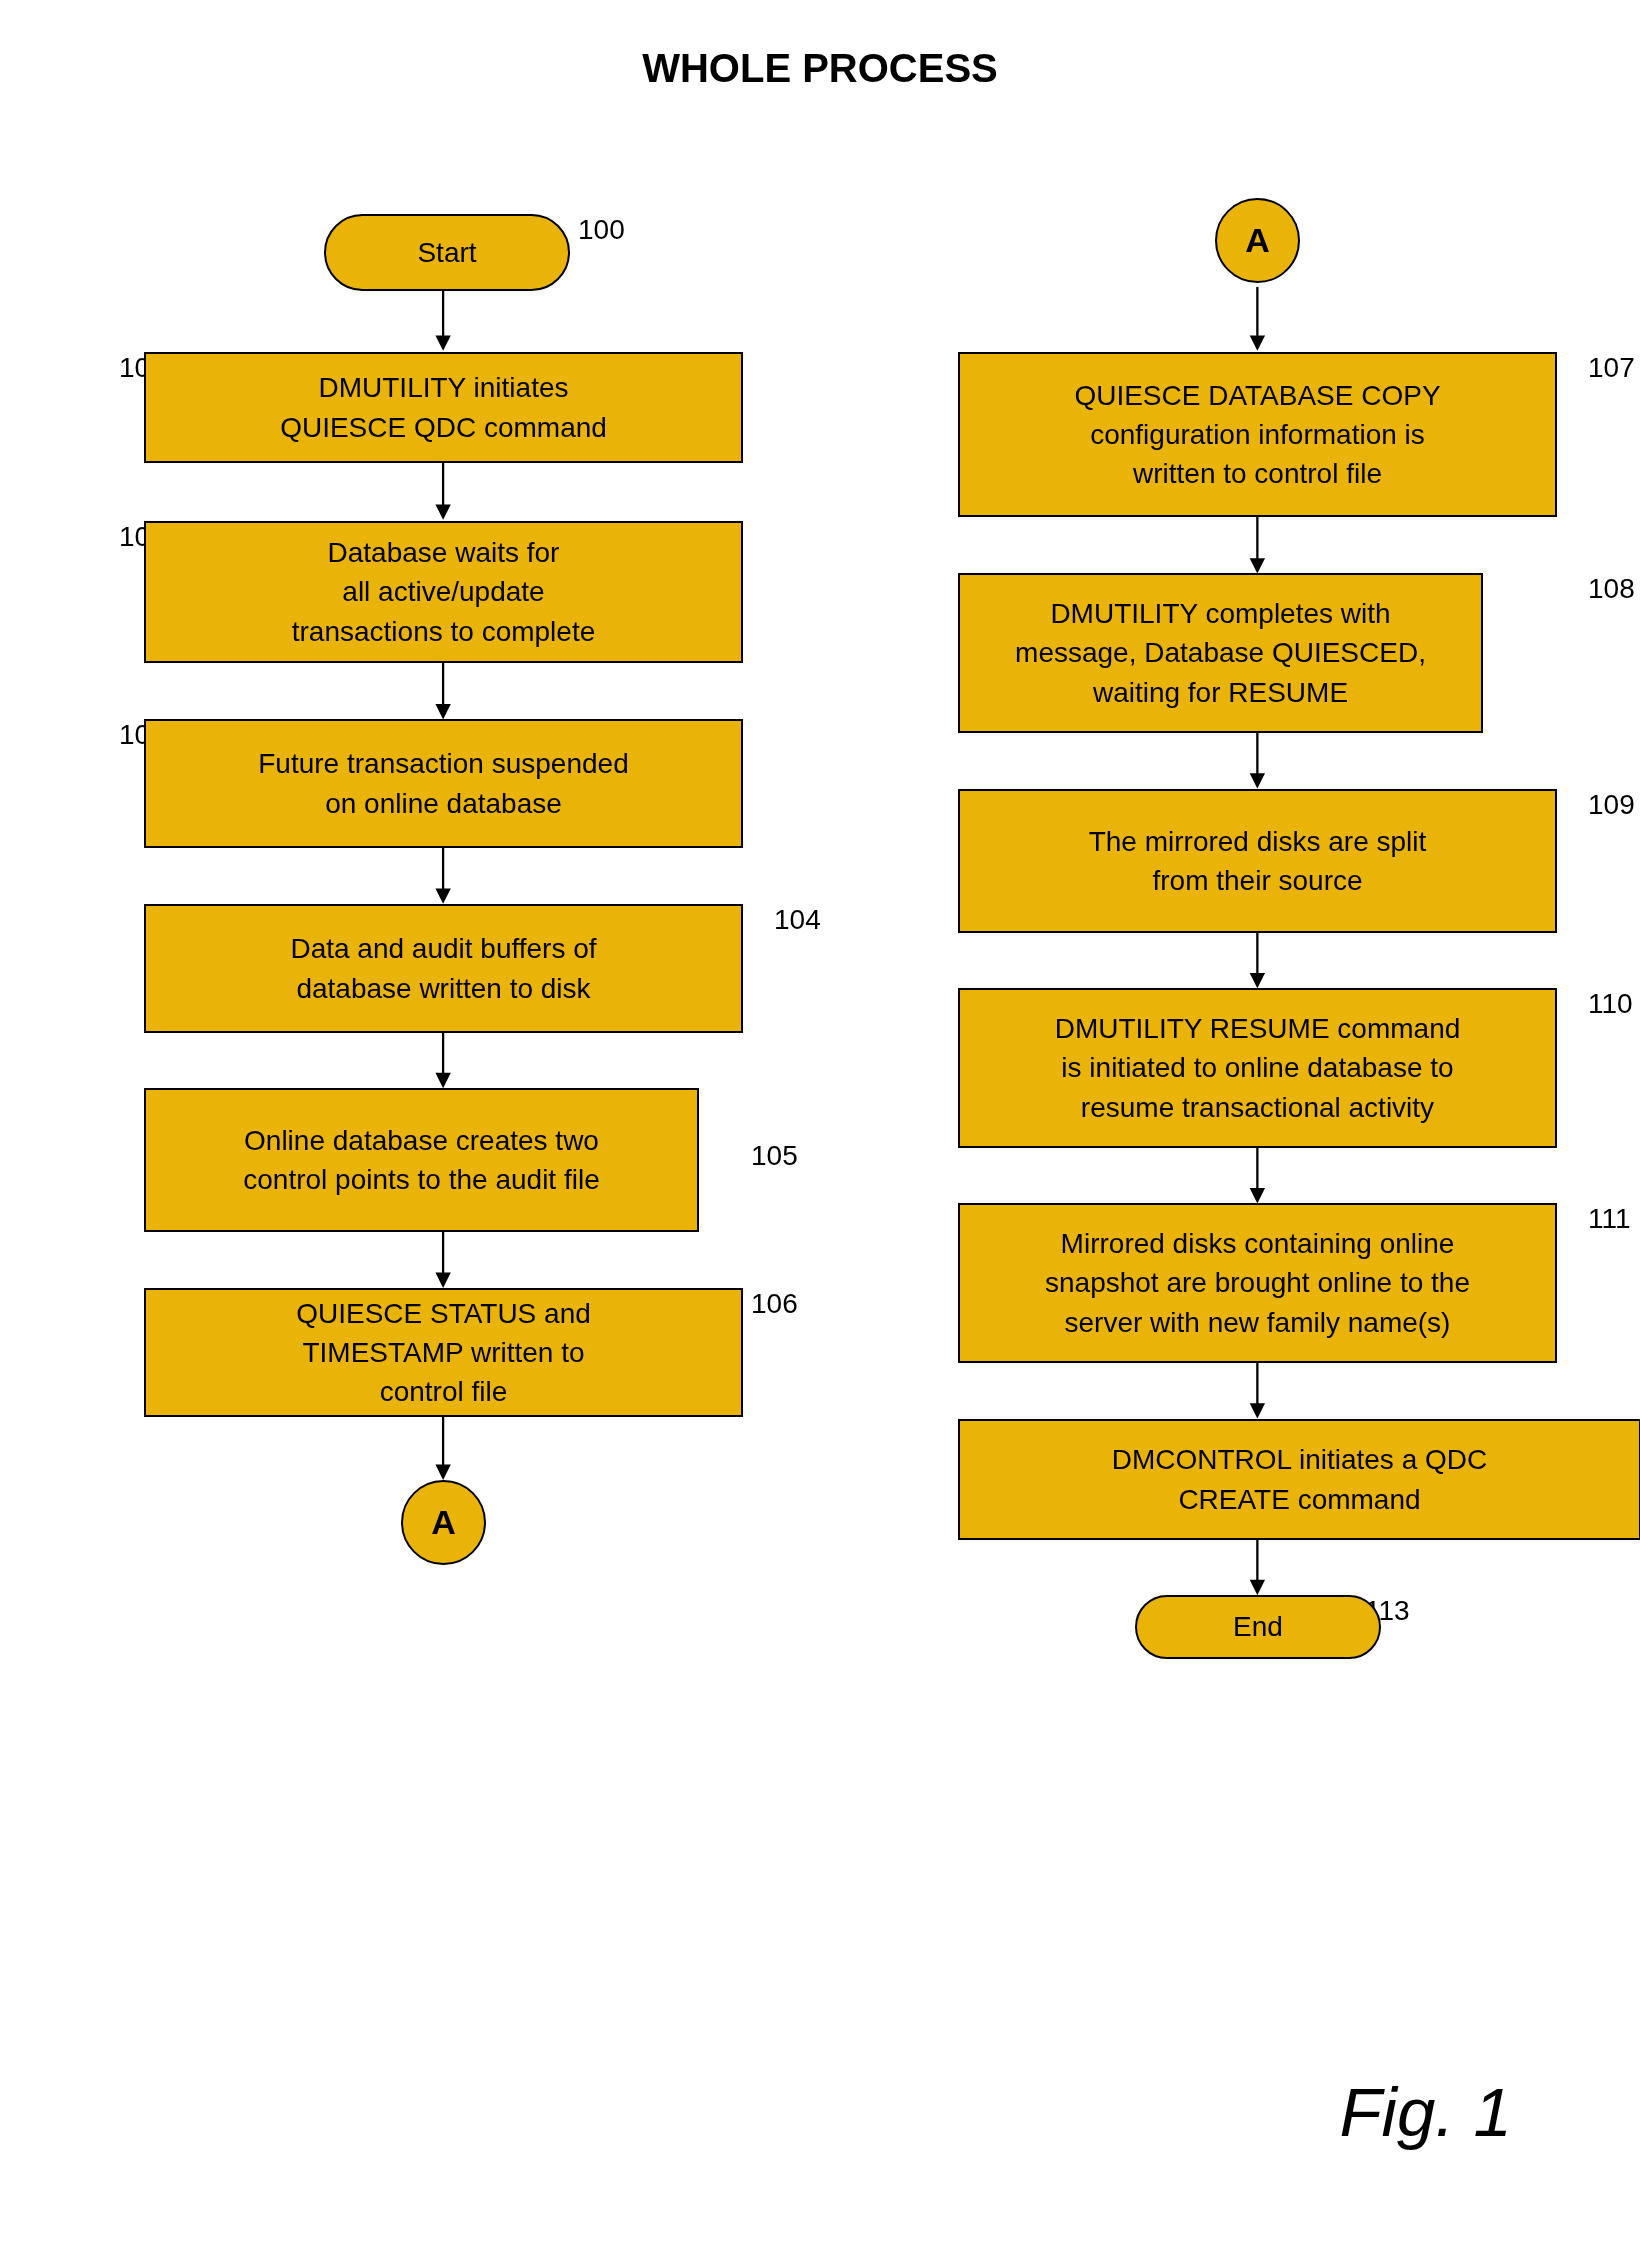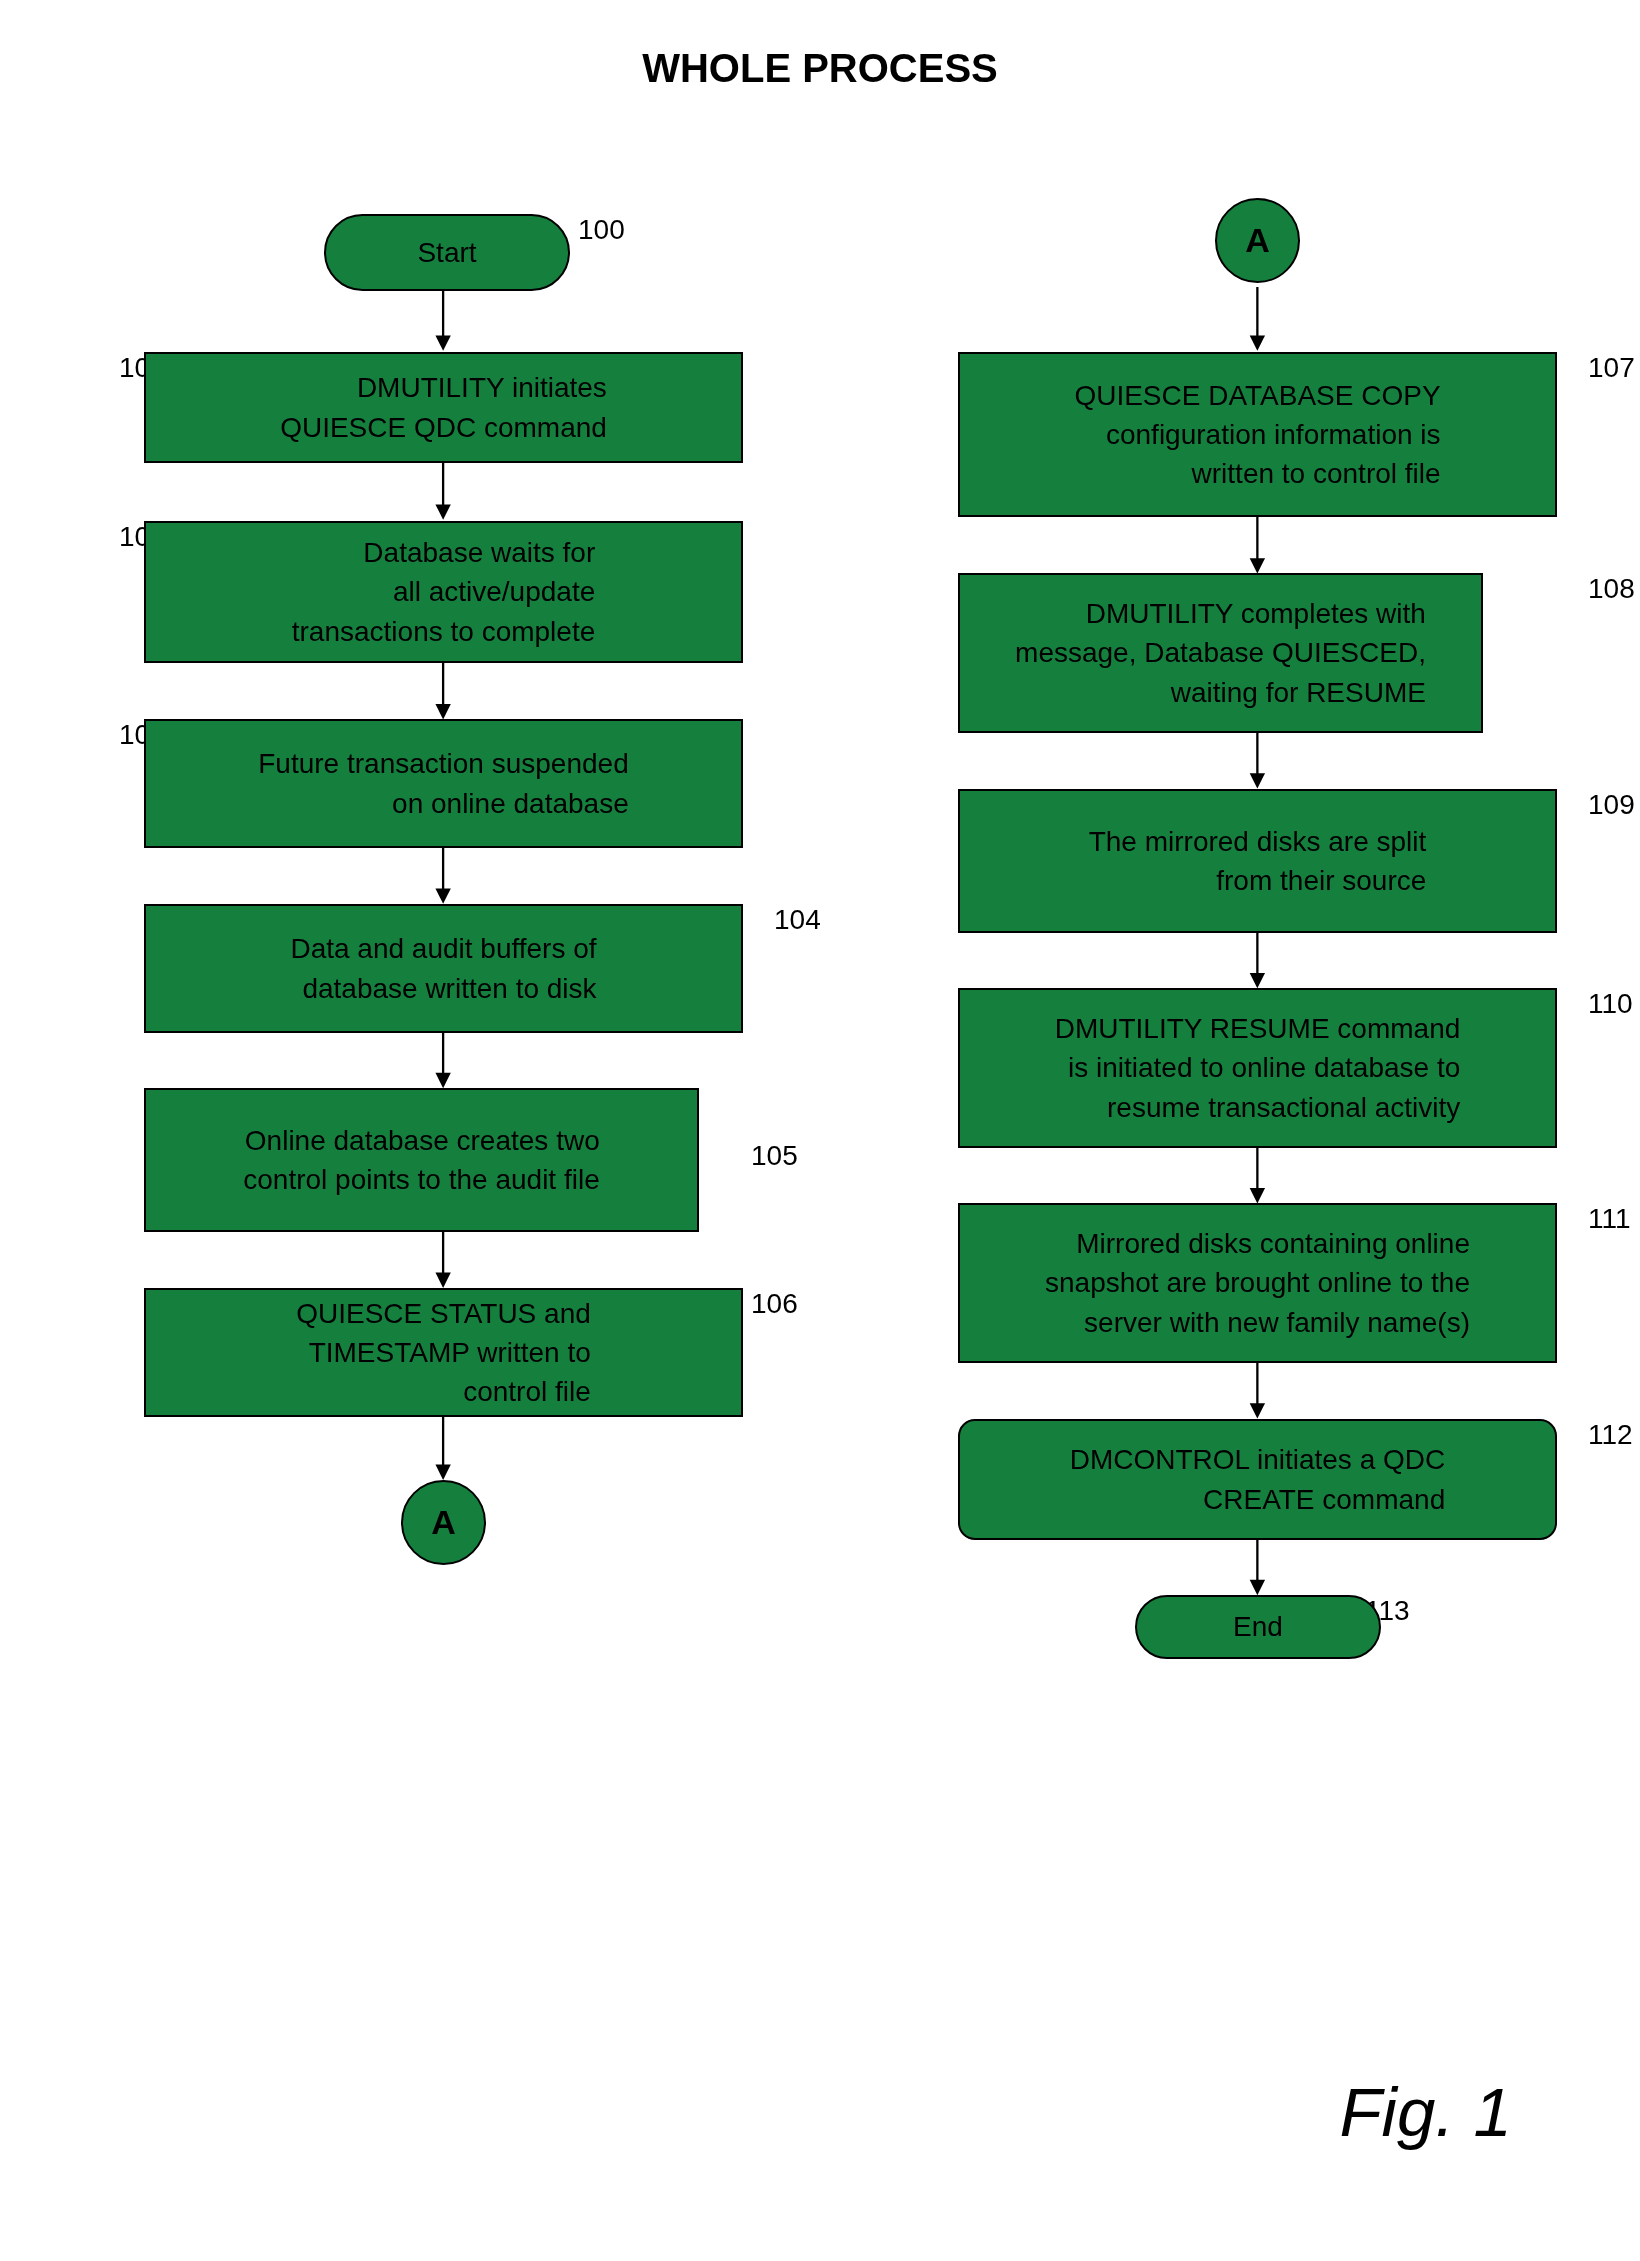--- a/index.html
+++ b/index.html
@@ -44,22 +44,22 @@
     }
     
     .flow-diagram {
       position: relative;
       width: 1640px;
       height: 1844px;
     }
     .node {
       position: absolute;
       border: 2.3px solid #000;
-      background: #15803d;
-      text-align: right;
+      background: #eab308;
+      text-align: center;
       font-size: 28px;
       line-height: 1.4;
       display: flex;
       align-items: center;
       justify-content: center;
     }
     .node-rounded {
       border-radius: 46px;
     }
     .node-circle {
@@ -199,21 +199,21 @@
     </div>
 
     <div class="node-label" style="left:1552px; top:1066px;">111</div>
 
     <div class="node" style="left:922px; top:1066px; width:599px; height:160px;">
       <span>Mirrored disks containing online<br>snapshot are brought online to the<br>server with new family name(s)</span>
     </div>
 
     <div class="node-label" style="left:1552px; top:1282px;">112</div>
 
-    <div class="node" style="left:922px; top:1282px; width:599px; height:121px;border-radius:17px;">
+    <div class="node" style="left:922px; top:1282px; width:683px; height:121px;">
       <span>DMCONTROL initiates a QDC<br>CREATE command</span>
     </div>
 
     <div class="node-label" style="left:1329px; top:1458px;">113</div>
 
     <div class="node node-rounded" style="left:1099px; top:1458px; width:246px; height:64px; border-radius:46px;">
       <span>End</span>
     </div>
 
   </div>

